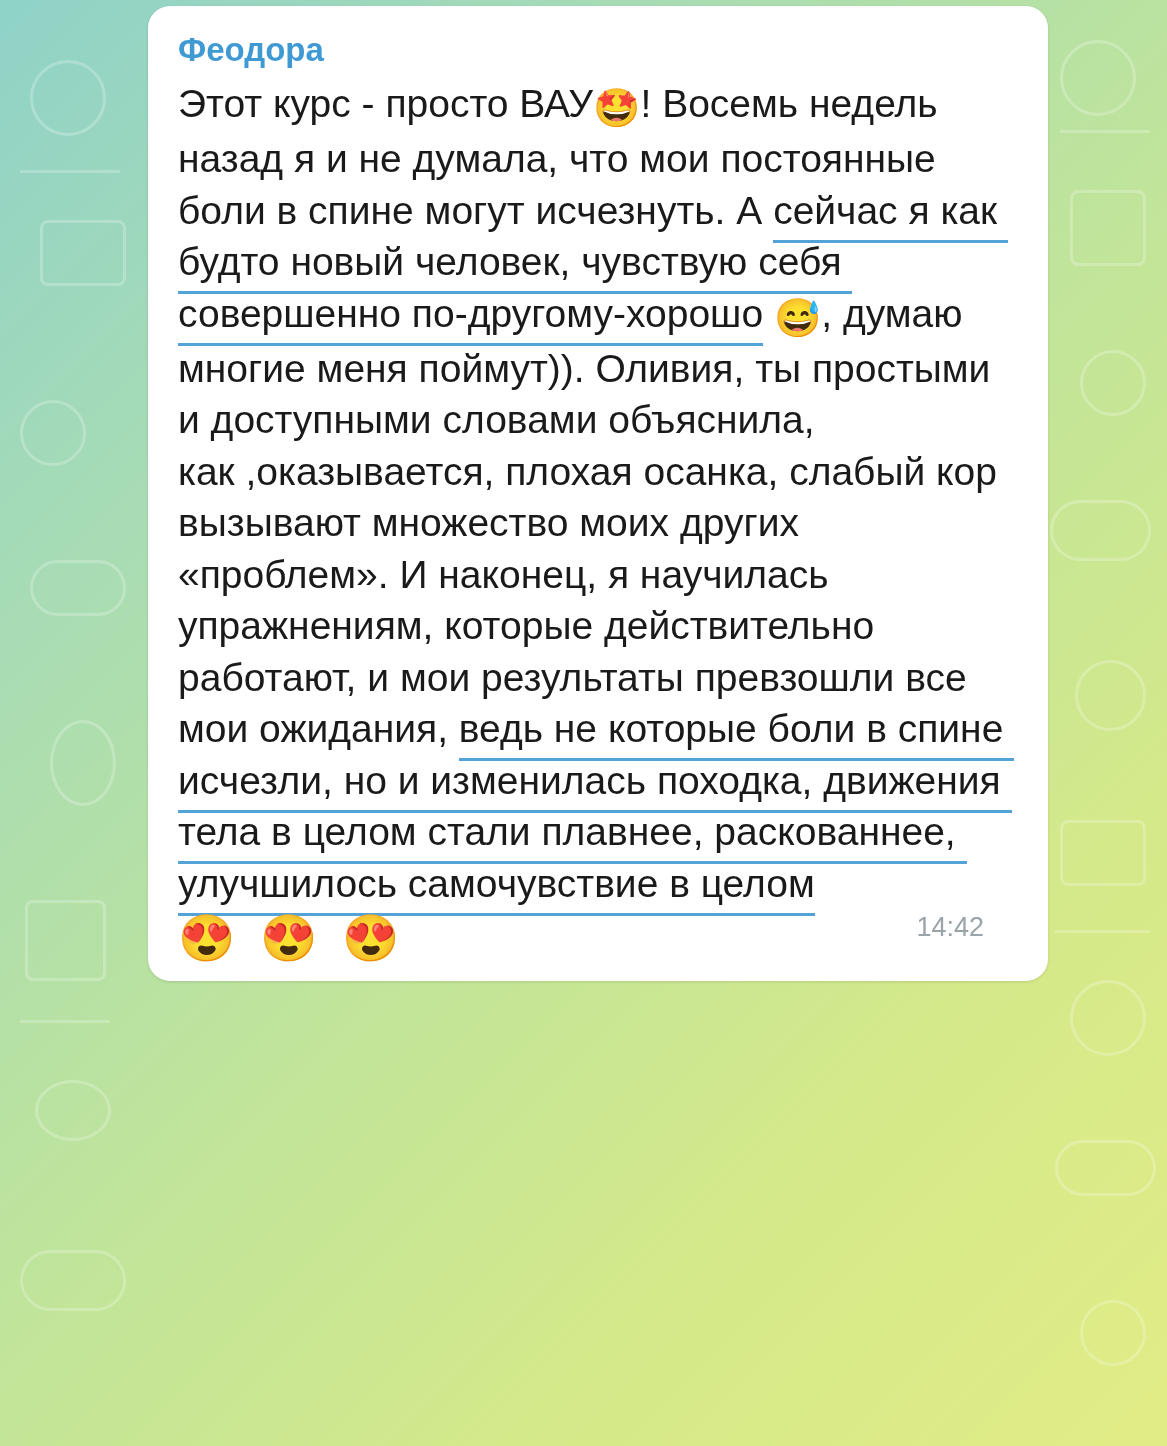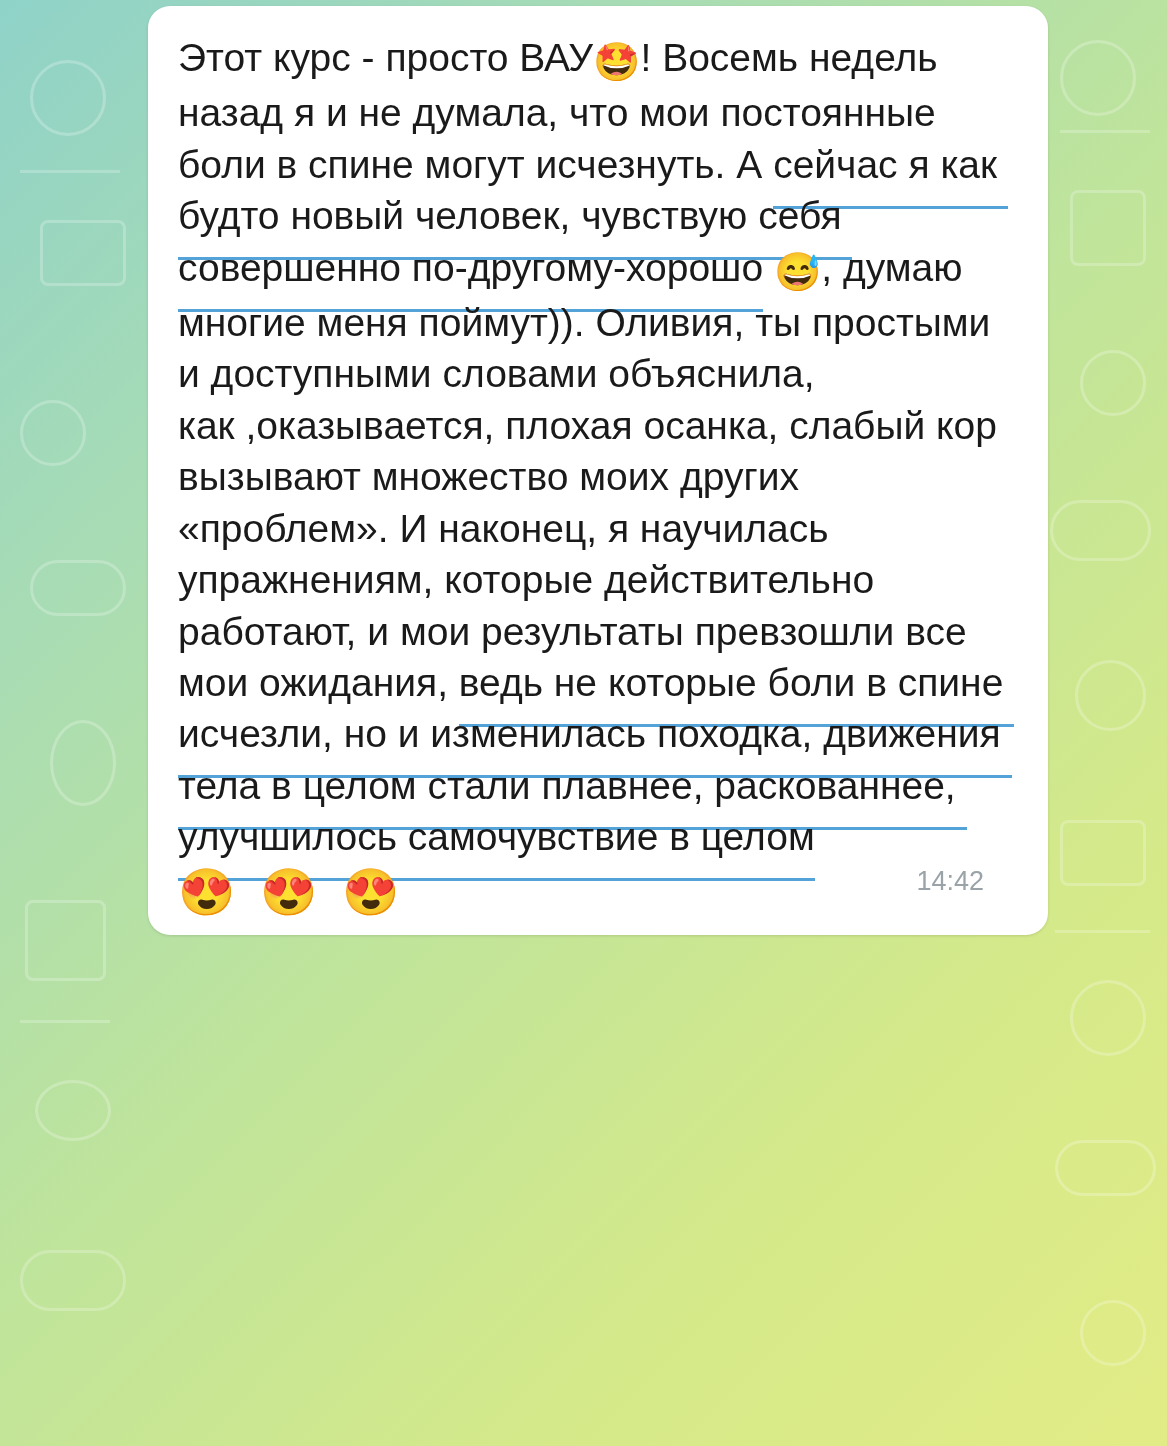--- a/index.html
+++ b/index.html
@@ -65,21 +65,21 @@
   .msg-text {
     color: #1a1a1a;
     font-size: 39px;
     line-height: 1.32;
     white-space: pre-wrap;
     word-wrap: break-word;
   }
   .msg-text u, .uline {
     text-decoration: none;
     border-bottom: 3px solid #54a3d8;
-    padding-bottom: 20px;
+    padding-bottom: 8px;
   }
   .emoji {
     font-size: 38px;
     vertical-align: -4px;
   }
   .emoji-row {
     margin-top: 6px;
     font-size: 46px;
     letter-spacing: 6px;
     line-height: 1;
@@ -121,19 +121,20 @@
   <div class="doodle" style="left:1070px;top:980px;width:70px;height:70px;"></div>
   <div class="doodle pill" style="left:1055px;top:1140px;width:95px;height:50px;"></div>
   <div class="doodle" style="left:1080px;top:1300px;width:60px;height:60px;"></div>
   <div class="doodle line" style="left:1060px;top:130px;width:90px;"></div>
   <div class="doodle line" style="left:1055px;top:930px;width:95px;"></div>
 </div>
 
 <div class="chat-area">
   <div class="bubble">
     <div class="bubble-inner">
+      <div class="sender">Феодора</div>
       <div class="msg-text"><span>Этот курс - просто ВАУ</span><span class="emoji">🤩</span><span>! Восемь недель назад я и не думала, что мои постоянные боли в спине могут исчезнуть. А </span><span class="uline">сейчас я как будто новый человек, чувствую себя совершенно по-другому-хорошо</span><span> </span><span class="emoji">😅</span><span>, думаю многие меня поймут)). Оливия, ты простыми и доступными словами объяснила,
 как ,оказывается, плохая осанка, слабый кор вызывают множество моих других «проблем». И наконец, я научилась упражнениям, которые действительно работают, и мои результаты превзошли все мои ожидания, </span><span class="uline">ведь не которые боли в спине исчезли, но и изменилась походка, движения тела в целом стали плавнее, раскованнее, улучшилось самочувствие в целом</span></div>
       <div class="emoji-row">😍 😍 😍</div>
       <div class="meta">14:42</div>
     </div>
   </div>
 </div>
 
 </body></html>

